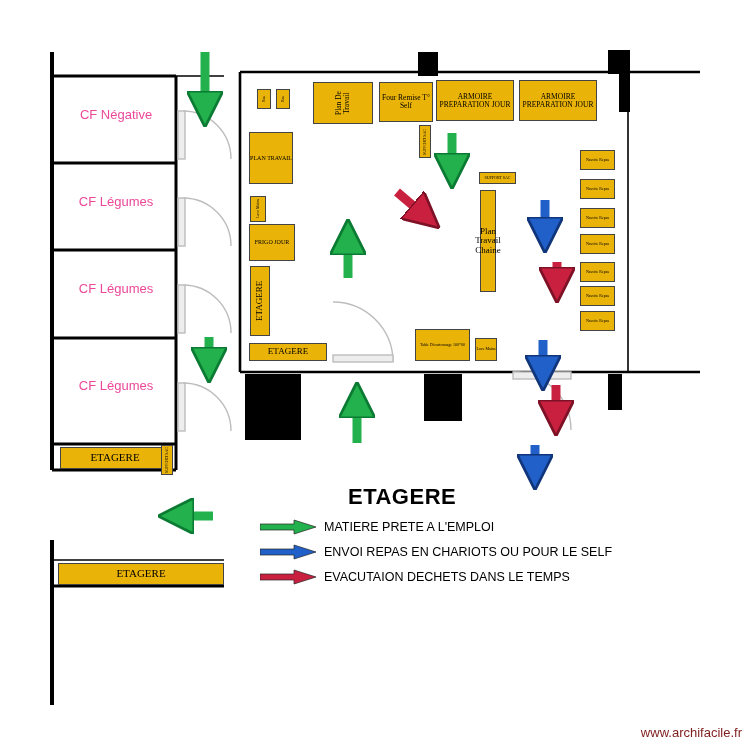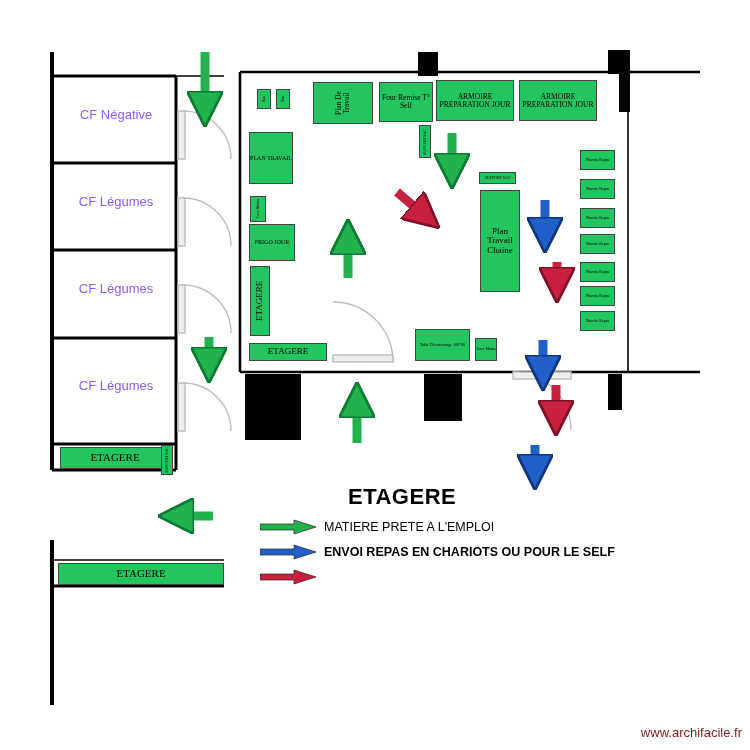--- a/index.html
+++ b/index.html
@@ -4,24 +4,24 @@
 <style>
   html,body{margin:0;padding:0;background:#ffffff;}
   body{width:750px;height:750px;position:relative;overflow:hidden;
        font-family:"Liberation Sans", sans-serif;color:#000;}
   #plan{position:absolute;left:0;top:0;width:750px;height:750px;}
 
   .lbl{position:absolute;display:flex;align-items:center;justify-content:center;
        text-align:center;line-height:1.05;pointer-events:none;}
 
   
-  .room-name{font-family:"Liberation Sans", sans-serif;font-size:13px;color:#8b5cf6;}
+  .room-name{font-family:"Liberation Sans", sans-serif;font-size:13px;color:#ec4899;}
 
   
-  .fix{position:absolute;box-sizing:border-box;border:1px solid #444;background:#22c55e;
+  .fix{position:absolute;box-sizing:border-box;border:1px solid #444;background:#eab308;
        display:flex;align-items:center;justify-content:center;text-align:center;
        font-family:"Liberation Serif", serif;line-height:1.05;color:#000;}
   .fix.vert{writing-mode:vertical-rl;transform:rotate(180deg);}
   .tiny{font-size:4px;}
   .xs{font-size:6px;}
   .sm{font-size:7.5px;}
   .md{font-size:9px;}
   .lg{font-size:11px;}
 
   
@@ -125,21 +125,21 @@
     <div class="fix sm" style="left: 379px; top: 82px; width: 54px; height: 40px;">Four Remise T° Self</div>
     <div class="fix sm" style="left: 436px; top: 80px; width: 78px; height: 41px;">ARMOIRE PREPARATION JOUR</div>
     <div class="fix sm" style="left: 519px; top: 80px; width: 78px; height: 41px;">ARMOIRE PREPARATION JOUR</div>
     <div class="fix tiny vert" style="left: 419px; top: 125px; width: 12px; height: 33px;">SUPPORT SAC</div>
     <div class="fix xs" style="left: 249px; top: 132px; width: 44px; height: 52px;">PLAN TRAVAIL</div>
     <div class="fix tiny vert" style="left: 250px; top: 196px; width: 16px; height: 26px;">Lave Mains</div>
     <div class="fix xs" style="left: 249px; top: 224px; width: 46px; height: 37px;">FRIGO JOUR</div>
     <div class="fix md vert" style="left: 250px; top: 266px; width: 20px; height: 70px;">ETAGERE</div>
     <div class="fix md" style="left: 249px; top: 343px; width: 78px; height: 18px;">ETAGERE</div>
     <div class="fix tiny" style="left: 479px; top: 172px; width: 37px; height: 12px;">SUPPORT SAC</div>
-    <div class="fix md" style="left: 480px; top: 190px; width: 40px; height: 102px;">Plan Travail Chaine</div>
+    <div class="fix md" style="left: 480px; top: 190px; width: 16px; height: 102px;">Plan Travail Chaine</div>
     <div class="fix tiny" style="left: 415px; top: 329px; width: 55px; height: 32px;">Table Décartonnage 100*60</div>
     <div class="fix tiny" style="left: 475px; top: 338px; width: 22px; height: 23px;">Lave Mains</div>
     <div class="fix tiny" style="left: 580px; top: 150px; width: 35px; height: 20px;">Navette Repas</div>
     <div class="fix tiny" style="left: 580px; top: 179px; width: 35px; height: 20px;">Navette Repas</div>
     <div class="fix tiny" style="left: 580px; top: 208px; width: 35px; height: 20px;">Navette Repas</div>
     <div class="fix tiny" style="left: 580px; top: 234px; width: 35px; height: 20px;">Navette Repas</div>
     <div class="fix tiny" style="left: 580px; top: 262px; width: 35px; height: 20px;">Navette Repas</div>
     <div class="fix tiny" style="left: 580px; top: 286px; width: 35px; height: 20px;">Navette Repas</div>
     <div class="fix tiny" style="left: 580px; top: 311px; width: 35px; height: 20px;">Navette Repas</div>
   </div>
@@ -151,26 +151,27 @@
   </div>
 
 <div id="legend-title">ETAGERE</div>
 <div id="legend-layer">
     <div class="leg-row" style="top: 518px;">
       <svg class="leg-arrow" viewBox="0 0 58 16">
         <path d="M0,5 L34,5 L34,1 L56,8 L34,15 L34,11 L0,11 Z" fill="#22b14c" stroke="#222" stroke-width="0.7"></path>
       </svg>
       <span class="leg-text">MATIERE PRETE A L'EMPLOI</span>
     </div>
-    <div class="leg-row" style="top: 543px; font-weight: bold;">
+    <div class="leg-row" style="top: 543px;">
       <svg class="leg-arrow" viewBox="0 0 58 16">
         <path d="M0,5 L34,5 L34,1 L56,8 L34,15 L34,11 L0,11 Z" fill="#2060c8" stroke="#222" stroke-width="0.7"></path>
       </svg>
       <span class="leg-text">ENVOI REPAS EN CHARIOTS OU POUR LE SELF</span>
     </div>
     <div class="leg-row" style="top: 568px;">
       <svg class="leg-arrow" viewBox="0 0 58 16">
         <path d="M0,5 L34,5 L34,1 L56,8 L34,15 L34,11 L0,11 Z" fill="#c9203f" stroke="#222" stroke-width="0.7"></path>
       </svg>
+      <span class="leg-text">EVACUTAION DECHETS DANS LE TEMPS</span>
     </div>
   </div>
 
 <div id="watermark">www.archifacile.fr</div>
 
 </body></html>

